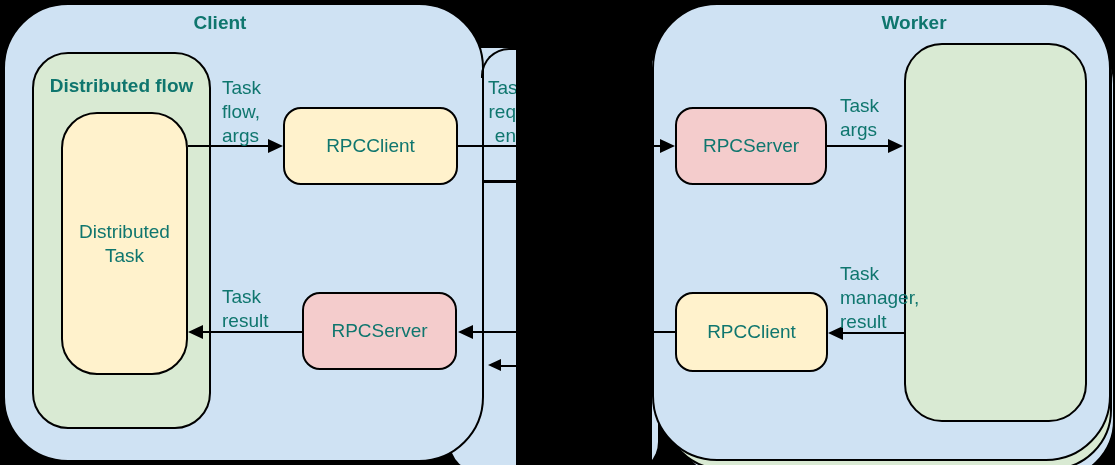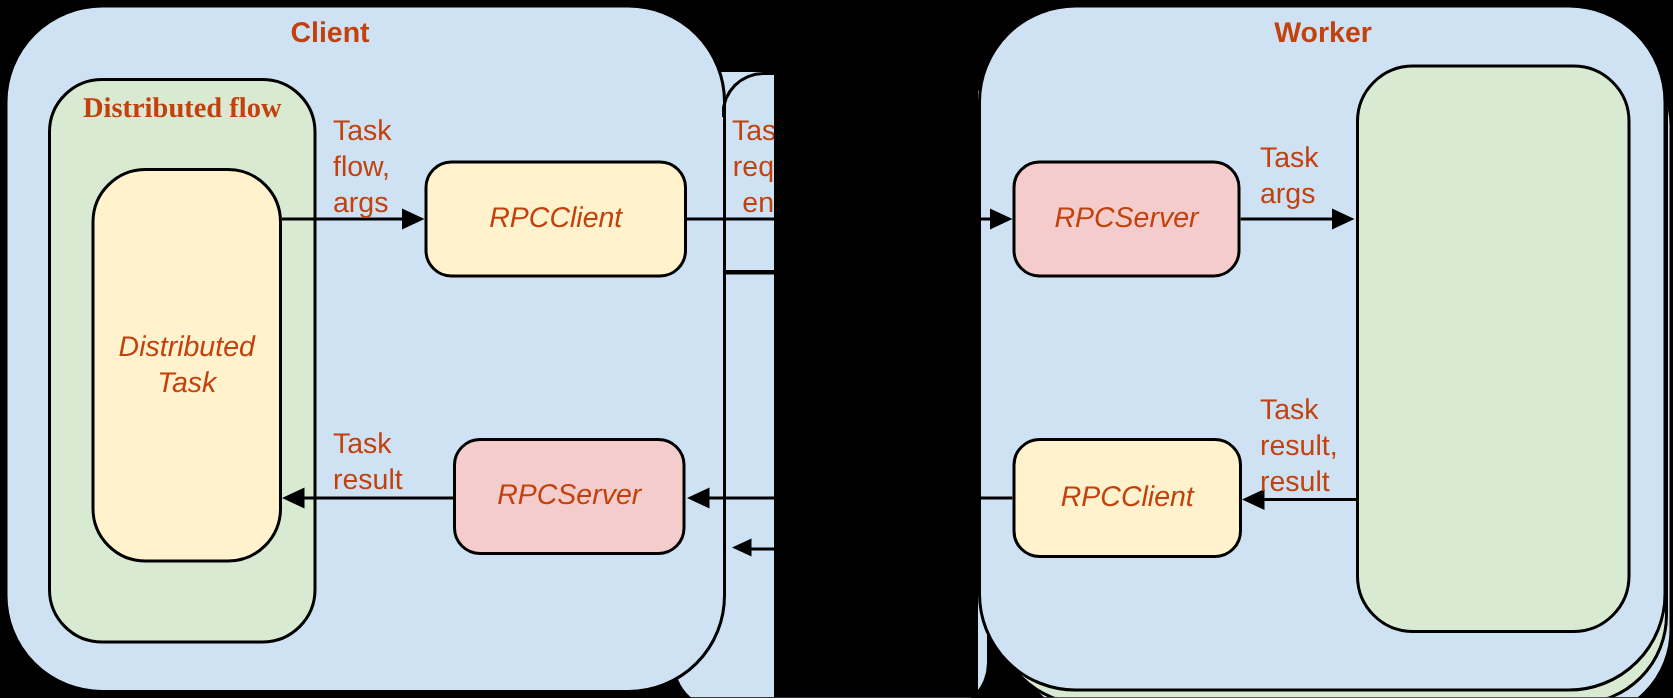--- a/index.html
+++ b/index.html
@@ -3,31 +3,31 @@
 <meta charset="utf-8">
 <style>
   :root{
     --blue:#cfe2f3; --green:#d9ead3; --yellow:#fff2cc; --pink:#f4cccc;
     --border:#000000; --canvas_bg:#000000;
   }
   html,body{margin:0;padding:0;background:var(--canvas_bg);}
   #stage{
     position:relative;width:1115px;height:465px;overflow:hidden;
     background:var(--canvas_bg);
-    font-family:"Liberation Sans", sans-serif;color:#c2410c;
+    font-family:"Liberation Sans", sans-serif;color:#0f766e;
   }
   .abs{position:absolute;box-sizing:border-box;}
   .box{position:absolute;box-sizing:border-box;border:2.5px solid var(--border);}
   .fill-blue{background:var(--blue);}
   .fill-green{background:var(--green);}
   .fill-yellow{background:var(--yellow);}
   .fill-pink{background:var(--pink);}
   .lbl{font-size:19px;line-height:24px;white-space:nowrap;}
   .bold{font-weight:bold;}
-  .ctr{display:flex;flex-direction:column;align-items:center;justify-content:center;text-align:right;font-style:italic;}
+  .ctr{display:flex;flex-direction:column;align-items:center;justify-content:center;text-align:right;}
   .hline{position:absolute;height:2.5px;background:var(--border);}
   
   .arrR{position:absolute;width:0;height:0;border-top:7.5px solid transparent;border-bottom:7.5px solid transparent;border-left:15px solid var(--border);}
   
   .arrL{position:absolute;width:0;height:0;border-top:7.5px solid transparent;border-bottom:7.5px solid transparent;border-right:15px solid var(--border);}
   .clip{position:absolute;overflow:hidden;text-align:right;}
 </style>
 </head>
 <body>
 
@@ -36,21 +36,21 @@
   <div class="abs fill-blue" style="left:450px;top:48px;width:208px;height:424px;border-radius:30px;"></div>
 
   <div class="box fill-blue" style="left:3px;top:3px;width:481px;height:459px;border-radius:65px;"></div>
   <div class="abs lbl bold" style="left:150px;top:11px;width:140px;text-align:center;">Client</div>
 
   <div class="abs" style="left:481px;top:47.5px;width:37px;height:30px;border-left:2.5px solid var(--border);border-top:2.5px solid var(--border);border-top-left-radius:28px;"></div>
 
   <div class="hline" style="left:484px;top:180px;width:32px;"></div>
 
   <div class="box fill-green" style="left:32px;top:52px;width:179px;height:377px;border-radius:36px;"></div>
-  <div class="abs lbl bold" style="left:32px;top:61px;width:179px;text-align:center;font-family:Liberation Serif, serif;">Distributed flow</div>
+  <div class="abs lbl bold" style="left:32px;top:74px;width:179px;text-align:center;">Distributed flow</div>
 
   <div class="box fill-yellow ctr" style="left:61px;top:112px;width:127px;height:263px;border-radius:36px;">
     <div class="lbl">Distributed</div>
     <div class="lbl">Task</div>
   </div>
 
   <div class="hline" style="left:188px;top:144.8px;width:84px;"></div>
   <div class="arrR" style="left:268px;top:138.5px;"></div>
   <div class="abs lbl" style="left:222px;top:76px;">
     <div>Task</div>
@@ -90,21 +90,21 @@
     <div>Ta</div>
     <div>ex</div>
   </div>
 
   <div class="abs" style="left:516px;top:0;width:136px;height:465px;background:var(--canvas_bg);"></div>
 
   <div class="box fill-blue" style="left:673px;top:24px;width:442px;height:456px;border-radius:60px;"></div>
   <div class="box fill-green" style="left:663px;top:14px;width:449px;height:456px;border-radius:60px;"></div>
 
   <div class="box fill-blue" style="left:652px;top:3px;width:459px;height:458px;border-radius:65px;"></div>
-  <div class="abs lbl bold" style="left:812px;top:11px;width:140px;text-align:center;">Worker</div>
+  <div class="abs lbl bold" style="left:844px;top:11px;width:140px;text-align:center;">Worker</div>
 
   <div class="hline" style="left:652px;top:144.8px;width:10px;"></div>
   <div class="arrR" style="left:660px;top:138.5px;"></div>
 
   <div class="box fill-pink ctr" style="left:675px;top:107px;width:152px;height:78px;border-radius:18px;">
     <div class="lbl">RPCServer</div>
   </div>
 
   <div class="hline" style="left:827px;top:144.8px;width:62px;"></div>
   <div class="arrR" style="left:888px;top:138.5px;"></div>
@@ -113,21 +113,21 @@
     <div>args</div>
   </div>
 
   <div class="box fill-green" style="left:904px;top:43px;width:183px;height:379px;border-radius:38px;"></div>
 
 
   <div class="hline" style="left:841px;top:331.8px;width:63px;"></div>
   <div class="arrL" style="left:828px;top:325.5px;"></div>
   <div class="abs lbl" style="left:840px;top:262px;">
     <div>Task</div>
-    <div>result,</div>
+    <div>manager,</div>
     <div>result</div>
   </div>
 
   <div class="box fill-yellow ctr" style="left:675px;top:292px;width:153px;height:80px;border-radius:18px;">
     <div class="lbl">RPCClient</div>
   </div>
 
   <div class="hline" style="left:652px;top:330.8px;width:23px;"></div>
 
 </div>

